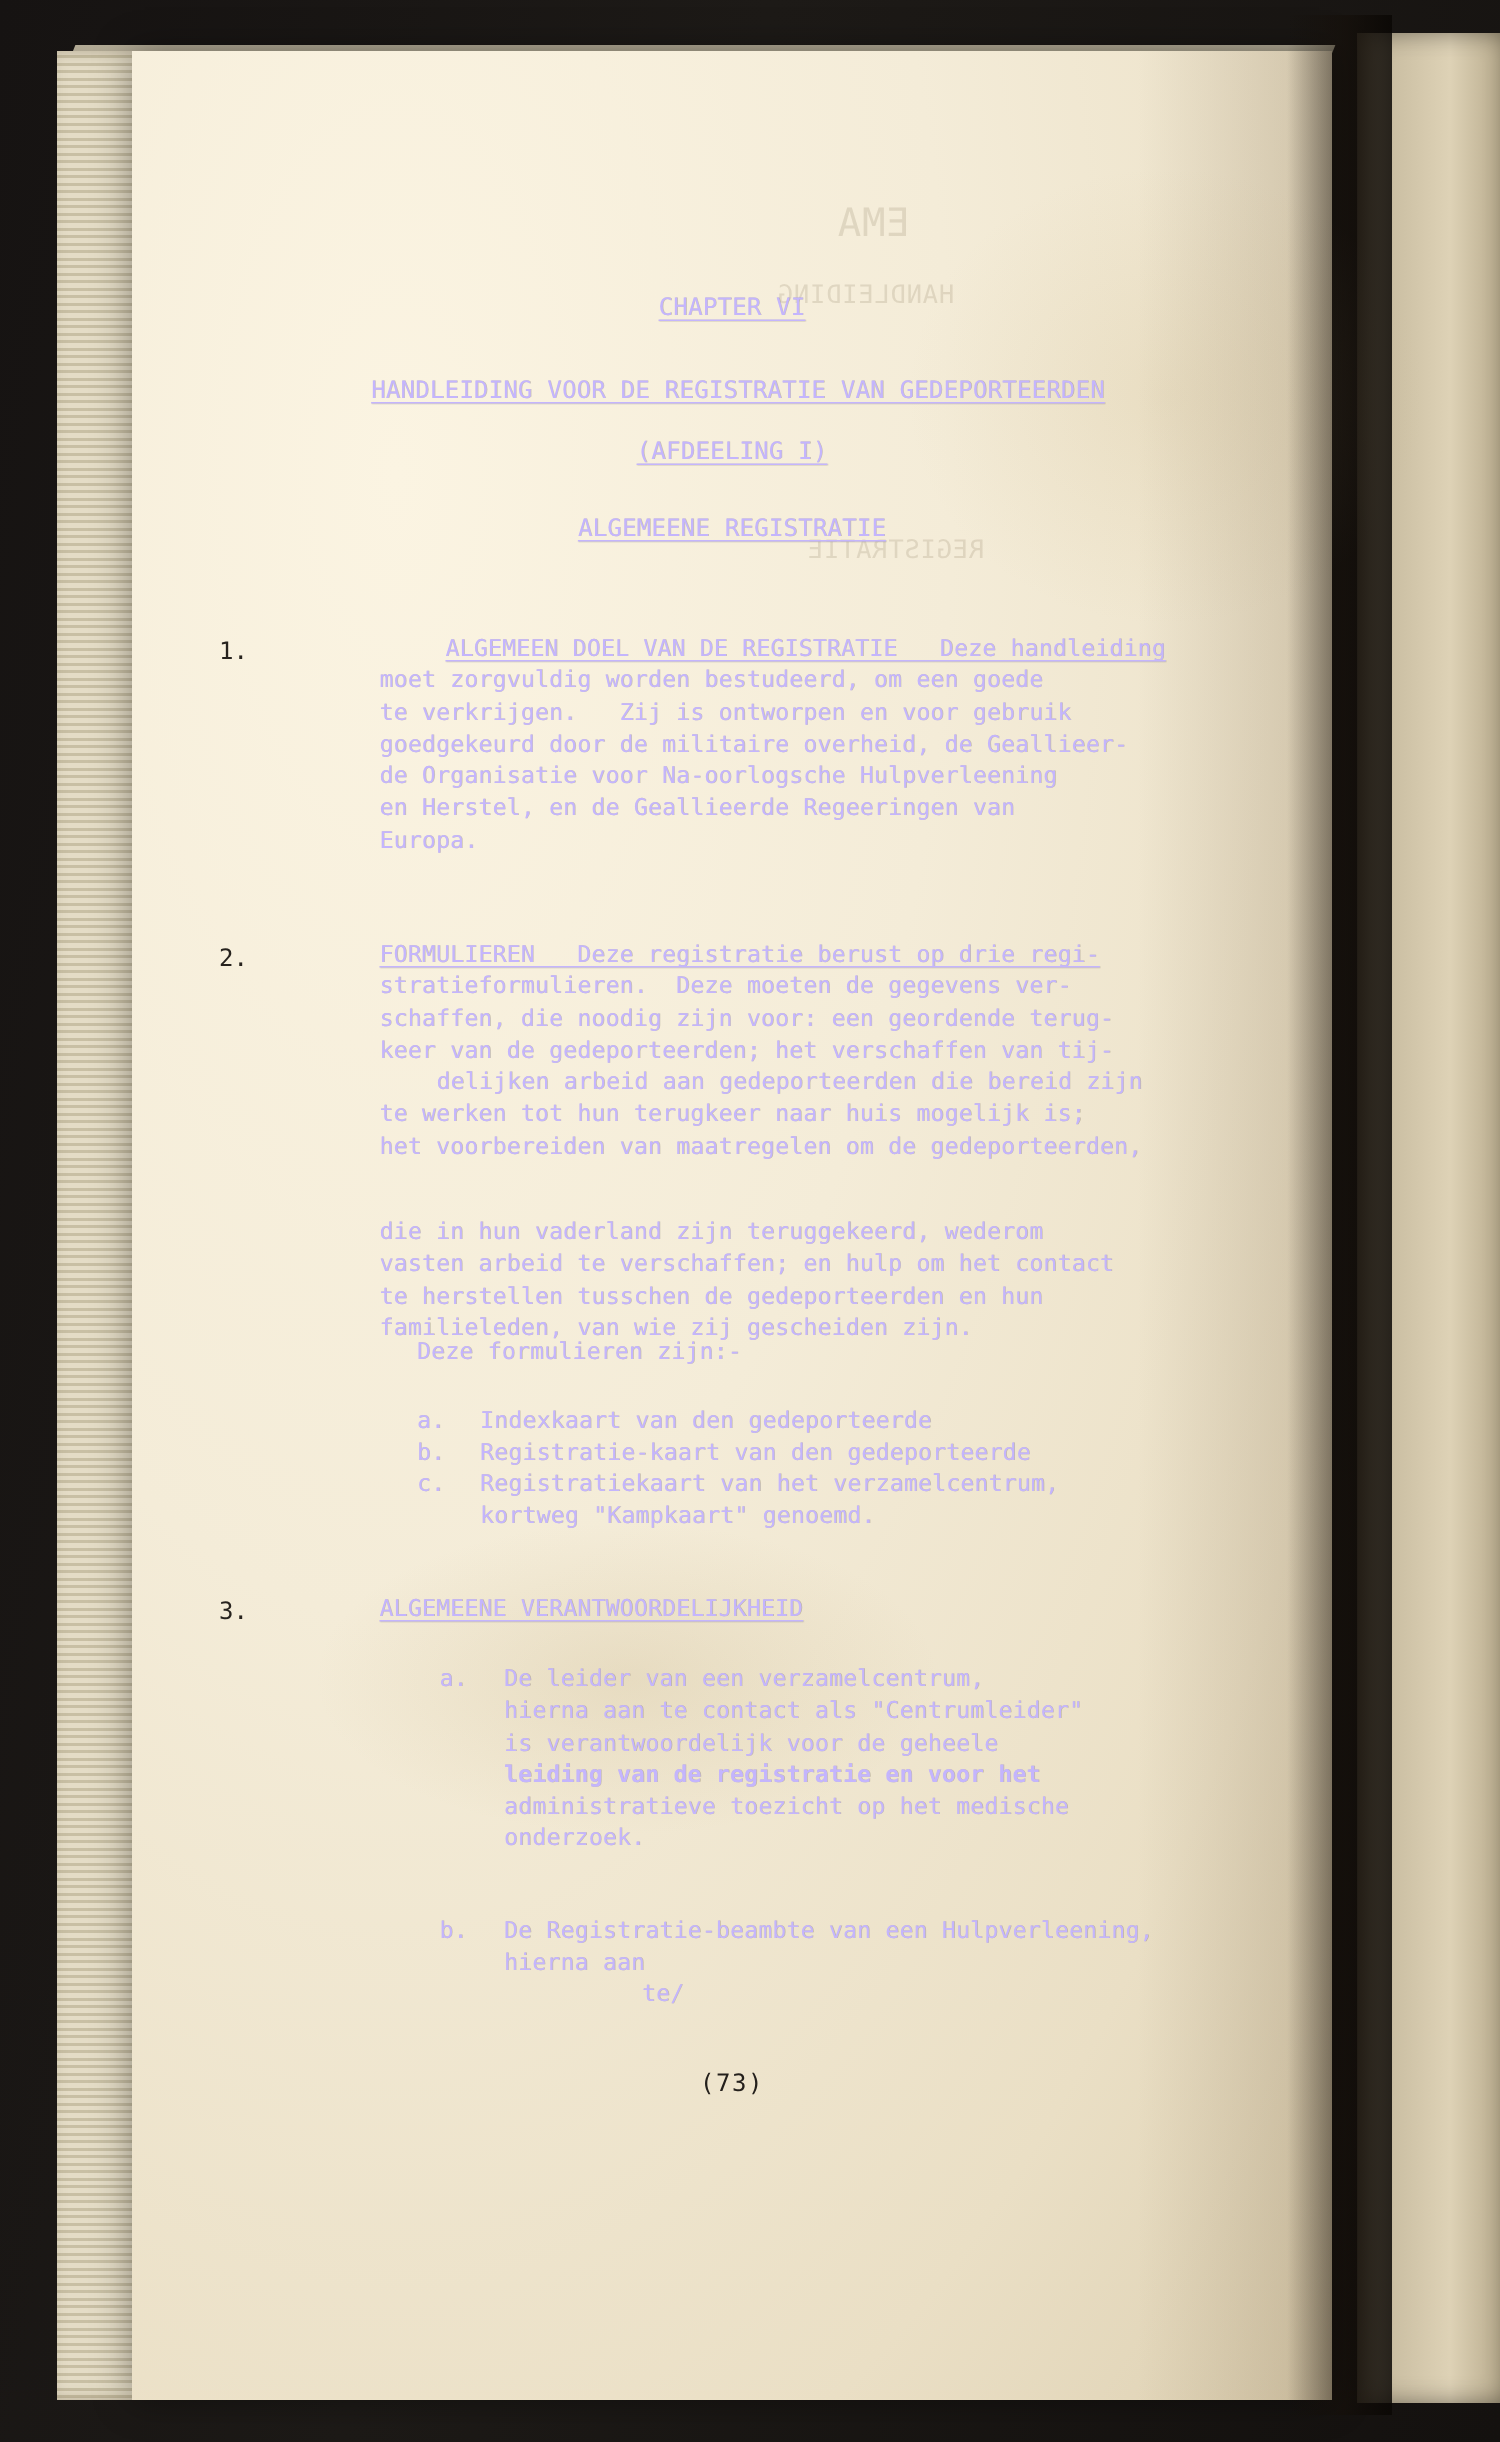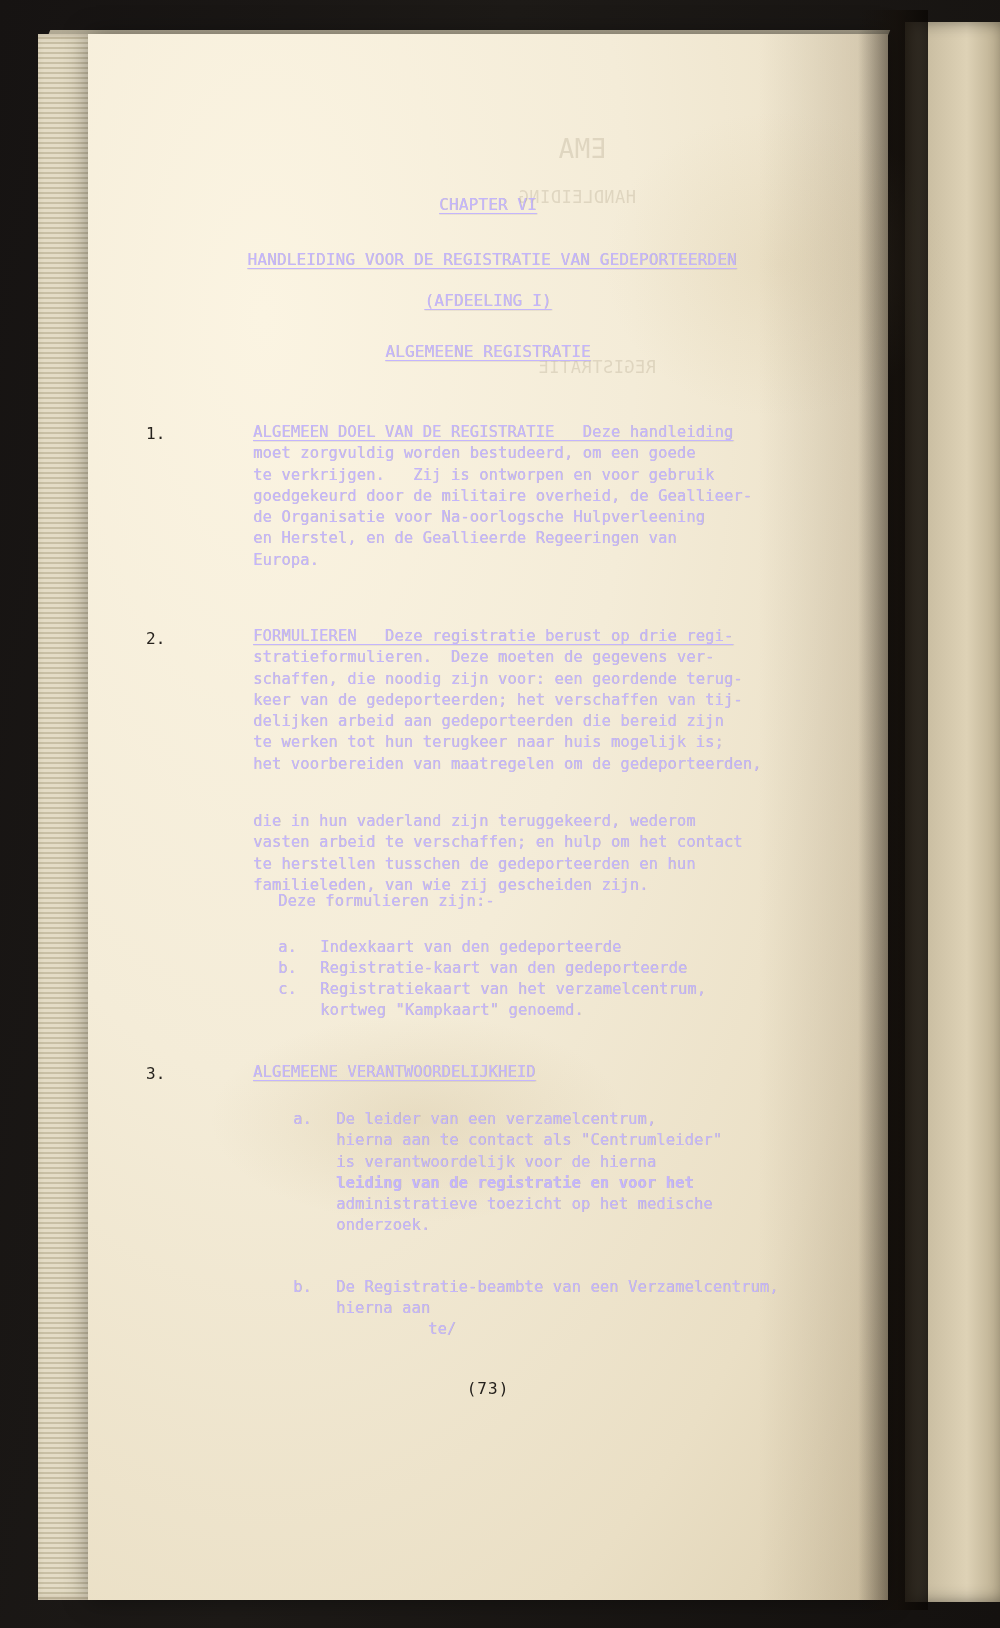--- a/index.html
+++ b/index.html
@@ -181,37 +181,37 @@
 
     <div class="tl u" style="left:0; top:215px; width:808px; text-align:center; font-size:16px;">HANDLEIDING VOOR DE REGISTRATIE VAN GEDEPORTEERDEN</div>
 
     <div class="tl u" style="left:0; top:256px; width:800px; text-align:center; font-size:16px;">(AFDEELING I)</div>
 
     <div class="tl u" style="left:0; top:307px; width:800px; text-align:center; font-size:16px;">ALGEMEENE REGISTRATIE</div>
 
     <div class="num" style="left:58px; top:390px;">1.</div>
 
     <div class="blk" style="left:165px; top:388px;">
-      <span class="tl u" style="position:relative; display:block;">ALGEMEEN DOEL VAN DE REGISTRATIE   Deze handleiding</span>
+      <span class="tl u" style="position:relative; display:block;margin-left:44px;">ALGEMEEN DOEL VAN DE REGISTRATIE   Deze handleiding</span>
       <span class="tl" style="position:relative; display:block;">moet zorgvuldig worden bestudeerd, om een goede</span>
       <span class="tl" style="position:relative; display:block;">te verkrijgen.   Zij is ontworpen en voor gebruik</span>
       <span class="tl" style="position:relative; display:block;">goedgekeurd door de militaire overheid, de Geallieer-</span>
       <span class="tl" style="position:relative; display:block;">de Organisatie voor Na-oorlogsche Hulpverleening</span>
       <span class="tl" style="position:relative; display:block;">en Herstel, en de Geallieerde Regeeringen van</span>
       <span class="tl" style="position:relative; display:block;">Europa.</span>
     </div>
 
     <div class="num" style="left:58px; top:595px;">2.</div>
 
     <div class="blk" style="left:165px; top:592px;">
       <span class="tl u" style="position:relative; display:block;">FORMULIEREN   Deze registratie berust op drie regi-</span>
       <span class="tl" style="position:relative; display:block;">stratieformulieren.  Deze moeten de gegevens ver-</span>
       <span class="tl" style="position:relative; display:block;">schaffen, die noodig zijn voor: een geordende terug-</span>
       <span class="tl" style="position:relative; display:block;">keer van de gedeporteerden; het verschaffen van tij-</span>
-      <span class="tl" style="position:relative; display:block;">delijken arbeid aan gedeporteerden die bereid zijn</span>
+      <span class="tl" style="position:relative; display:block;margin-left:38px;">delijken arbeid aan gedeporteerden die bereid zijn</span>
       <span class="tl" style="position:relative; display:block;">te werken tot hun terugkeer naar huis mogelijk is;</span>
       <span class="tl" style="position:relative; display:block;">het voorbereiden van maatregelen om de gedeporteerden,</span>
       <span class="tl" style="position:relative; display:block;margin-top:36px;">die in hun vaderland zijn teruggekeerd, wederom</span>
       <span class="tl" style="position:relative; display:block;">vasten arbeid te verschaffen; en hulp om het contact</span>
       <span class="tl" style="position:relative; display:block;">te herstellen tusschen de gedeporteerden en hun</span>
       <span class="tl" style="position:relative; display:block;">familieleden, van wie zij gescheiden zijn.</span>
     </div>
 
     <div class="tl" style="left:190px; top:857px;">Deze formulieren zijn:-</div>
 
@@ -226,29 +226,29 @@
 kortweg "Kampkaart" genoemd.</div>
 
     <div class="num" style="left:58px; top:1030px;">3.</div>
 
     <div class="tl u" style="left:165px; top:1028px;">ALGEMEENE VERANTWOORDELIJKHEID</div>
 
     <div class="tl" style="left:205px; top:1075px;">a.</div>
     <div class="blk" style="left:248px; top:1075px;">
       <span class="tl" style="position:relative; display:block;">De leider van een verzamelcentrum,</span>
       <span class="tl" style="position:relative; display:block;">hierna aan te contact als "Centrumleider"</span>
-      <span class="tl" style="position:relative; display:block;">is verantwoordelijk voor de hierna</span>
+      <span class="tl" style="position:relative; display:block;">is verantwoordelijk voor de geheele</span>
       <span class="tl" style="position:relative; display:block;font-weight:bold;">leiding van de registratie en voor het</span>
       <span class="tl" style="position:relative; display:block;">administratieve toezicht op het medische</span>
       <span class="tl" style="position:relative; display:block;">onderzoek.</span>
     </div>
 
     <div class="tl" style="left:205px; top:1243px;">b.</div>
     <div class="blk" style="left:248px; top:1243px;">
-      <span class="tl" style="position:relative; display:block;">De Registratie-beambte van een Verzamelcentrum,</span>
+      <span class="tl" style="position:relative; display:block;">De Registratie-beambte van een Hulpverleening,</span>
       <span class="tl" style="position:relative; display:block;">hierna aan</span>
     </div>
 
     <div class="tl" style="left:340px; top:1285px;">te/</div>
 
     <div class="page-no" style="top:1345px;">(73)</div>
   </div>
 </div>
 
 </body></html>

